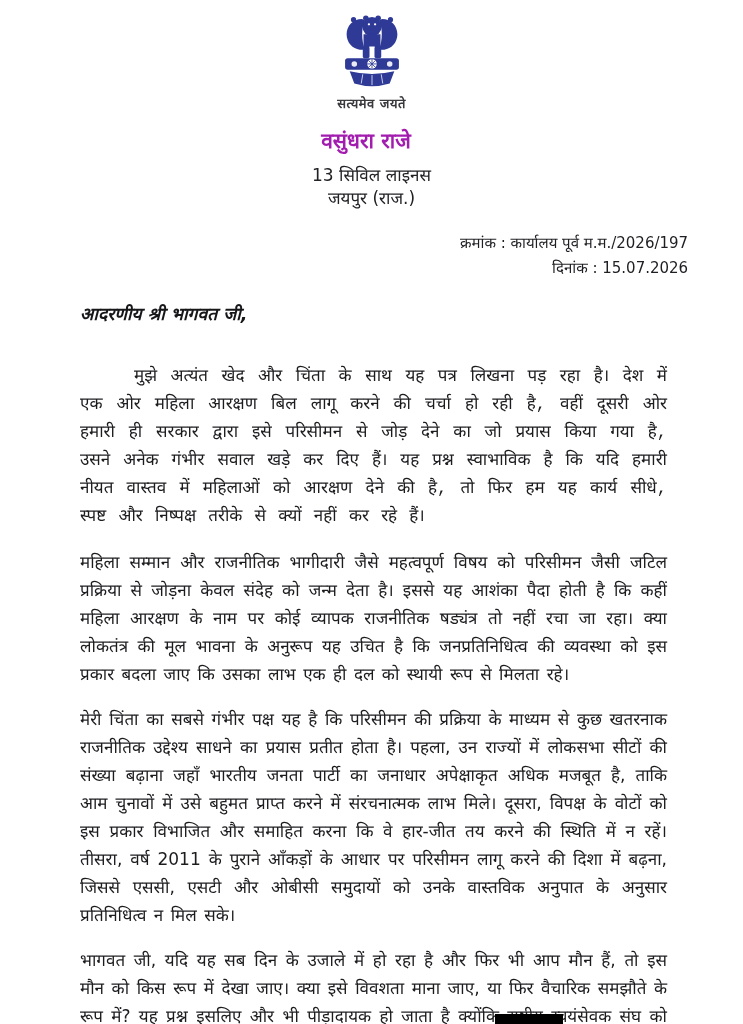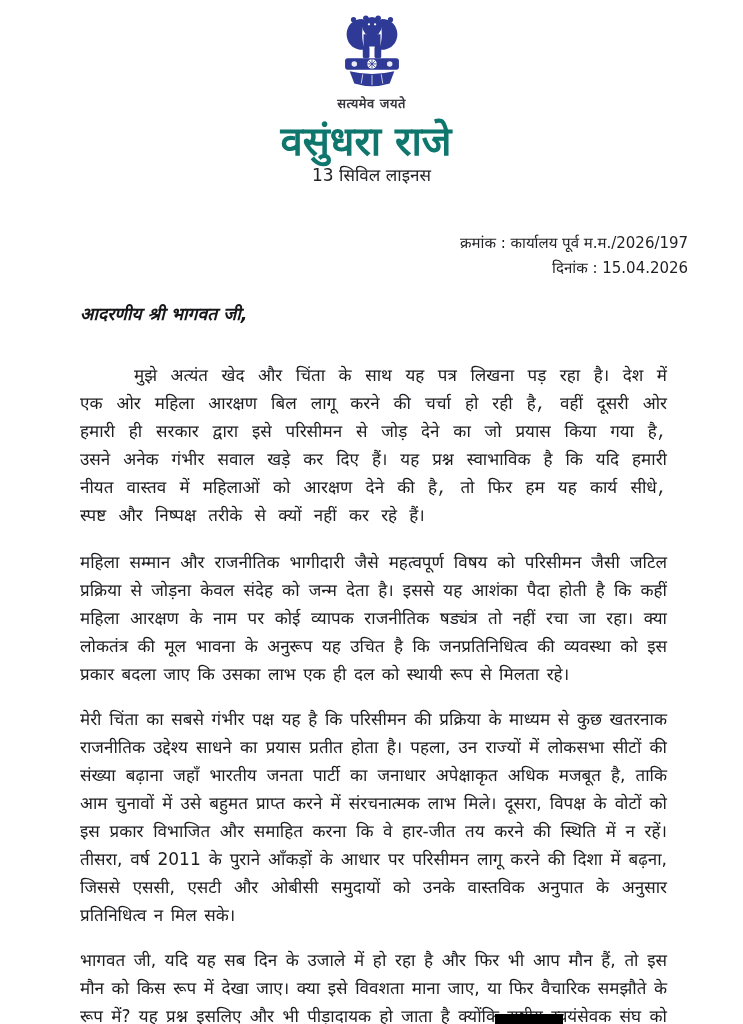--- a/index.html
+++ b/index.html
@@ -27,23 +27,23 @@
   .emblem { display: block; margin: 0 auto; width: 86px; height: 80px; }
   .emblem svg { display: block; width: 100%; height: 100%; }
   .motto {
     font-size: 13px;
     font-weight: 600;
     letter-spacing: 0.5px;
     color: #38383d;
     margin-top: 2px;
   }
   .lh-name {
-    font-size: 40px;
+    font-size: 21px;
     font-weight: 700;
-    color: #0f766e;
+    color: #a21caf;
     margin: 11px 11px 5px 0;
     line-height: 36px;
   }
   .lh-addr {
     font-size: 17px;
     font-weight: 500;
     color: #222226;
     line-height: 23px;
     text-align: center;
   }
@@ -138,25 +138,26 @@
             <line x1="38" y1="81" x2="36" y2="93"></line>
             <line x1="50" y1="82" x2="50" y2="95"></line>
             <line x1="62" y1="81" x2="64" y2="93"></line>
           </g>
         </g>
       </svg>
     </span>
     <div class="motto">सत्यमेव जयते</div>
     <h1 class="lh-name">वसुंधरा राजे</h1>
     <div class="lh-addr">13 सिविल लाइनस</div>
+    <div class="lh-addr">जयपुर (राज.)</div>
   </header>
 
   <div class="refblock">
     <div>क्रमांक : कार्यालय पूर्व म.म./2026/197</div>
-    <div>दिनांक : 15.04.2026</div>
+    <div>दिनांक : 15.07.2026</div>
   </div>
 
   <main class="content">
     <p class="salutation">आदरणीय श्री भागवत जी,</p>
     <p class="para first-indent">मुझे अत्यंत खेद और चिंता के साथ यह पत्र लिखना पड़ रहा है। देश में एक ओर महिला आरक्षण बिल लागू करने की चर्चा हो रही है, वहीं दूसरी ओर हमारी ही सरकार द्वारा इसे परिसीमन से जोड़ देने का जो प्रयास किया गया है, उसने अनेक गंभीर सवाल खड़े कर दिए हैं। यह प्रश्न स्वाभाविक है कि यदि हमारी नीयत वास्तव में महिलाओं को आरक्षण देने की है, तो फिर हम यह कार्य सीधे, स्पष्ट और निष्पक्ष तरीके से क्यों नहीं कर रहे हैं।</p>
     <p class="para">महिला सम्मान और राजनीतिक भागीदारी जैसे महत्वपूर्ण विषय को परिसीमन जैसी जटिल प्रक्रिया से जोड़ना केवल संदेह को जन्म देता है। इससे यह आशंका पैदा होती है कि कहीं महिला आरक्षण के नाम पर कोई व्यापक राजनीतिक षड्यंत्र तो नहीं रचा जा रहा। क्या लोकतंत्र की मूल भावना के अनुरूप यह उचित है कि जनप्रतिनिधित्व की व्यवस्था को इस प्रकार बदला जाए कि उसका लाभ एक ही दल को स्थायी रूप से मिलता रहे।</p>
     <p class="para">मेरी चिंता का सबसे गंभीर पक्ष यह है कि परिसीमन की प्रक्रिया के माध्यम से कुछ खतरनाक राजनीतिक उद्देश्य साधने का प्रयास प्रतीत होता है। पहला, उन राज्यों में लोकसभा सीटों की संख्या बढ़ाना जहाँ भारतीय जनता पार्टी का जनाधार अपेक्षाकृत अधिक मजबूत है, ताकि आम चुनावों में उसे बहुमत प्राप्त करने में संरचनात्मक लाभ मिले। दूसरा, विपक्ष के वोटों को इस प्रकार विभाजित और समाहित करना कि वे हार-जीत तय करने की स्थिति में न रहें। तीसरा, वर्ष 2011 के पुराने आँकड़ों के आधार पर परिसीमन लागू करने की दिशा में बढ़ना, जिससे एससी, एसटी और ओबीसी समुदायों को उनके वास्तविक अनुपात के अनुसार प्रतिनिधित्व न मिल सके।</p>
     <p class="para">भागवत जी, यदि यह सब दिन के उजाले में हो रहा है और फिर भी आप मौन हैं, तो इस मौन को किस रूप में देखा जाए। क्या इसे विवशता माना जाए, या फिर वैचारिक समझौते के रूप में? यह प्रश्न इसलिए और भी पीड़ादायक हो जाता है क्योंकि राष्ट्रीय स्वयंसेवक संघ को सदैव राष्ट्रजीवन के नैतिक मार्गदर्शक के रूप में देखा गया है। यदि वही संस्था लोकतंत्र, सामाजिक न्याय और निष्पक्ष प्रतिनिधित्व जैसे प्रश्नों पर मौन धारण कर ले, तो यह देश के लिए गंभीर संकेत है।</p>
   </main>
 

